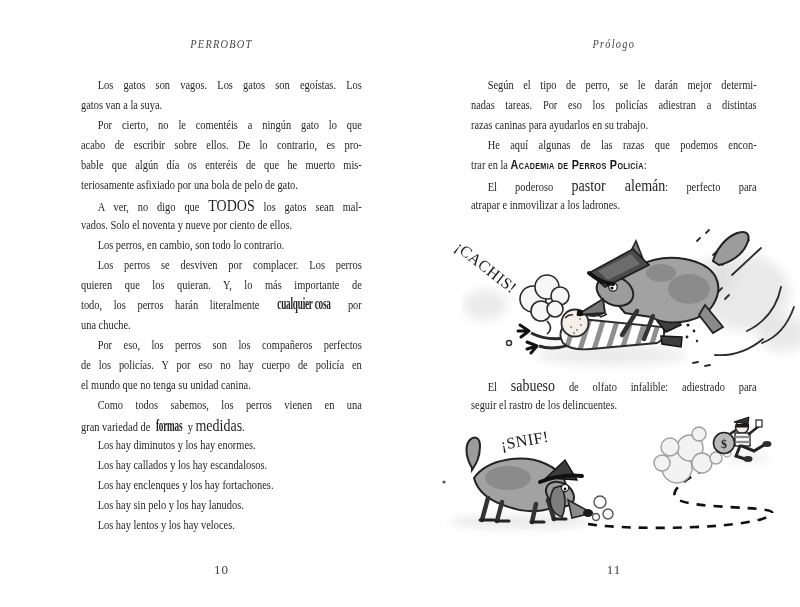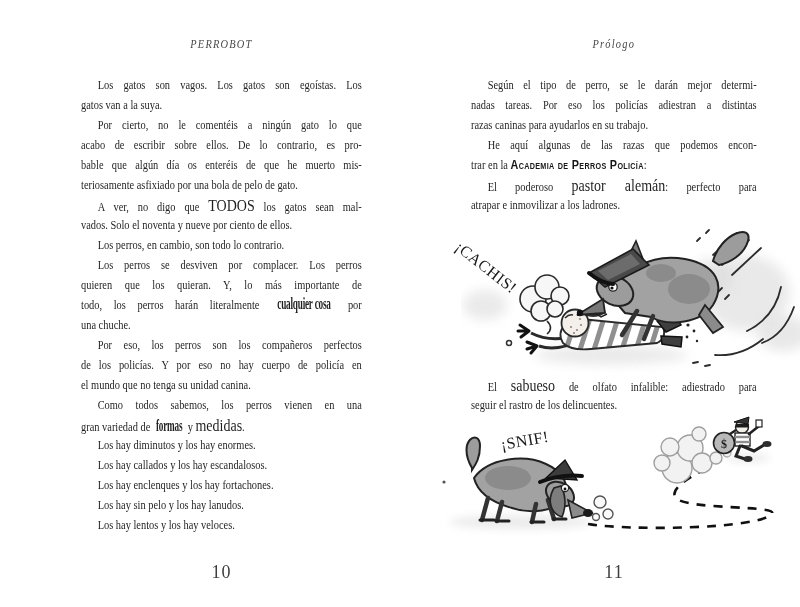--- a/index.html
+++ b/index.html
@@ -28,21 +28,21 @@
   .run-scrawl{
     display:inline-block;transform:scale(0.82,1.12);transform-origin:center 72%;
     letter-spacing:-0.3px;font-size:14px;font-weight:bold;font-stretch:condensed;
   }
   .run-academy{
     font-family:"Liberation Sans",sans-serif;font-weight:bold;
     font-variant:small-caps;font-size:13.5px;letter-spacing:0.4px;color:#161616;
   }
   .pagenum{
     position:absolute;top:526px;left:0;width:100%;text-align:center;
-    font-size:18px;color:#3d3d3d;letter-spacing:1px;
+    font-size:13px;color:#3d3d3d;letter-spacing:1px;
   }
   .illo{position:absolute;}
   #cachis-svg{left:-10px;top:185px;}
   #snif-svg{left:-35px;top:380px;}
   .illo-label{
     position:absolute;font-size:16px;letter-spacing:0.5px;color:#1a1a1a;
     white-space:nowrap;font-family:"Liberation Serif",serif;
   }
   #cachis-label{left:-14px;top:200px;transform:rotate(38deg);transform-origin:left center;}
   #snif-label{left:30px;top:400px;transform:rotate(-10deg);transform-origin:left center;}

